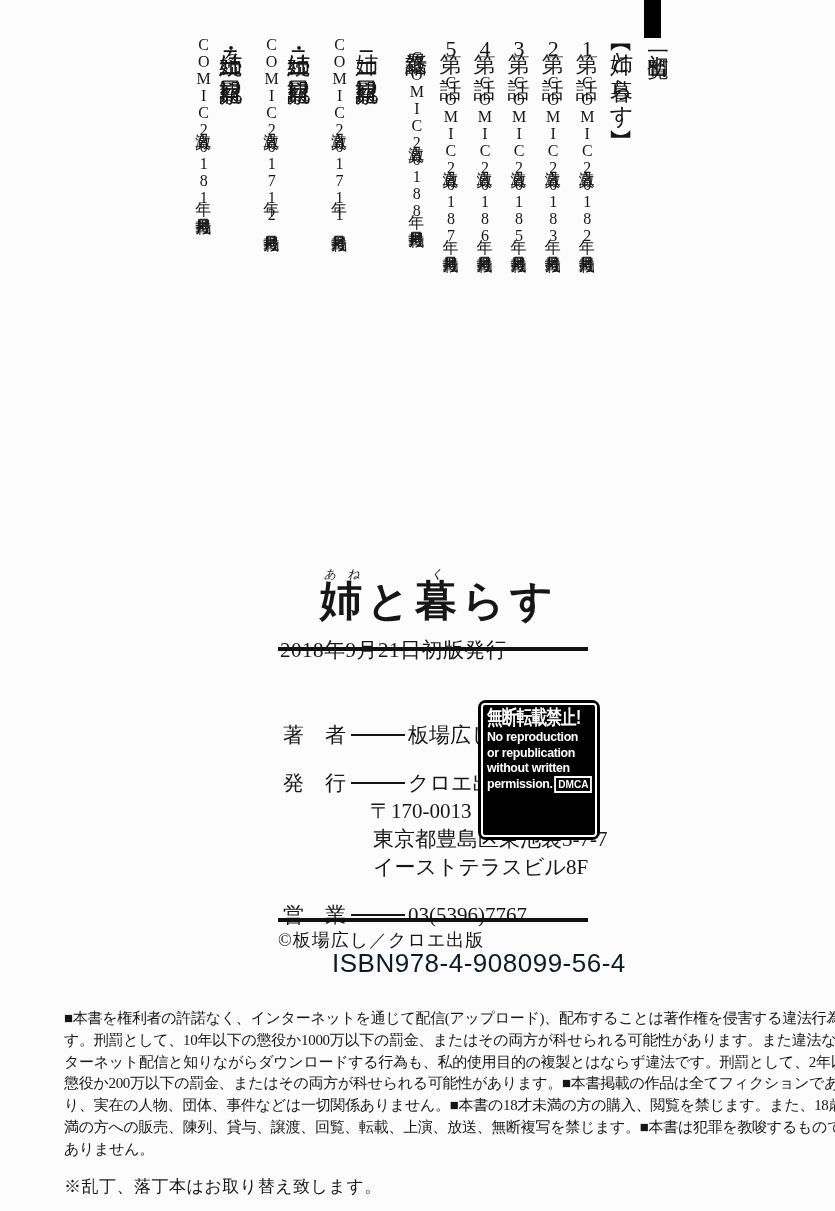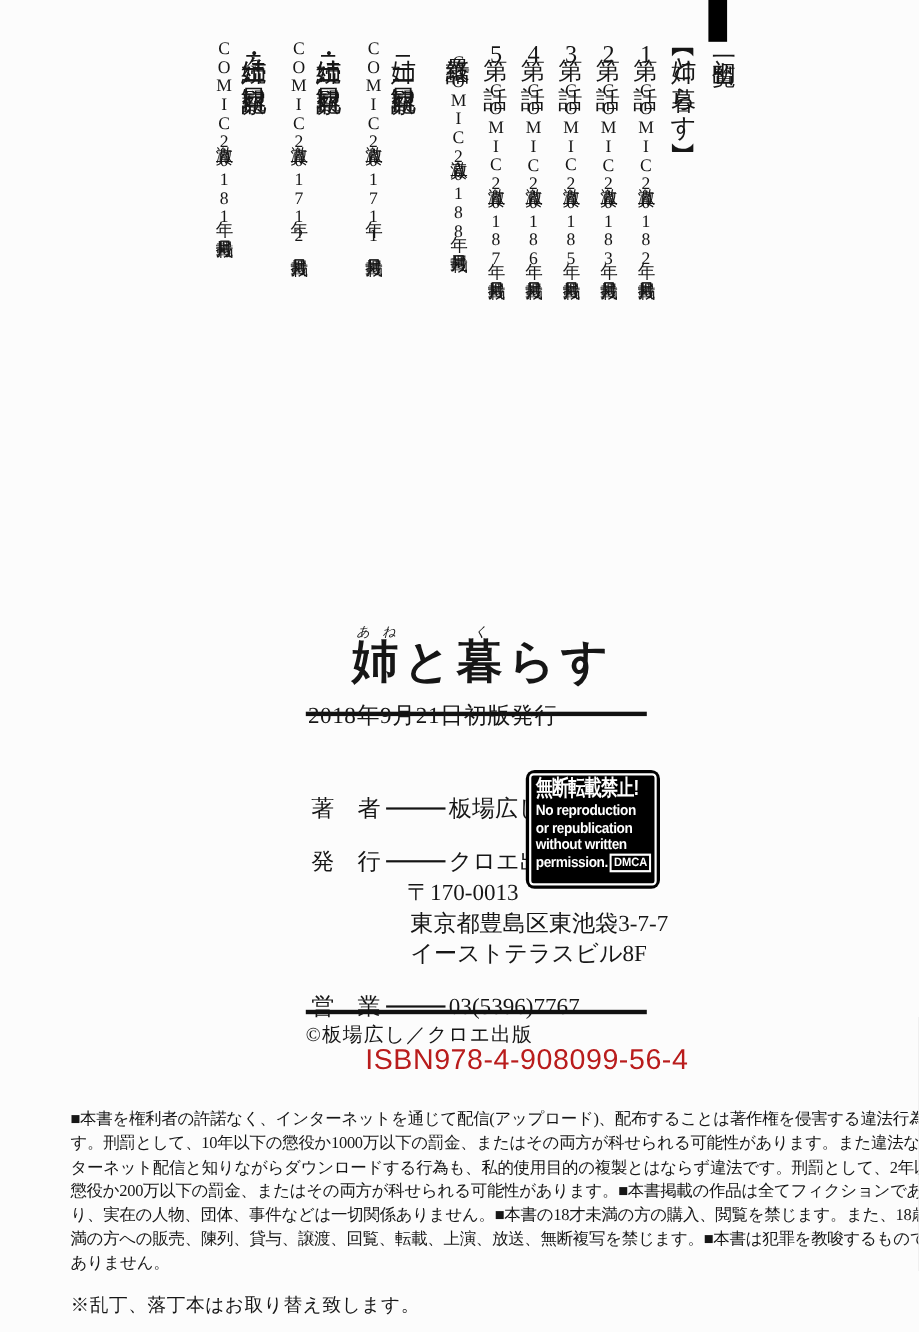--- a/index.html
+++ b/index.html
@@ -51,21 +51,21 @@
   .edition-date{position:absolute;left:280px;top:636px;font-size:21px;letter-spacing:.5px;}
 
   
   .colophon-rows{position:absolute;left:283px;top:701px;font-size:21px;line-height:28px;white-space:nowrap;}
   .c-label{display:inline-block;min-width:63px;margin-top:20px;}
   .dash{display:inline-block;width:54px;border-top:2.5px solid #141414;vertical-align:6px;margin:0 3px 0 5px;}
   .indent-postal{padding-left:87px;}
   .indent-addr{padding-left:90px;}
 
   
-  .badge{position:absolute;left:478px;top:700px;width:122px;height:108px;background:#000;border-radius:8px;}
+  .badge{position:absolute;left:478px;top:700px;width:122px;height:140px;background:#000;border-radius:8px;}
   .badge-inner{
     position:absolute;inset:3px;border:2px solid #fff;border-radius:4px;
     padding:1px 3px 0 4px;color:#fff;overflow:hidden;
   }
   .badge-jp{
     font-family:"Liberation Sans","DejaVu Sans",sans-serif;
     font-weight:bold;font-size:20px;line-height:23px;white-space:nowrap;
     transform:scaleX(.78);transform-origin:left center;letter-spacing:-1px;
   }
   .badge-en{
@@ -77,21 +77,21 @@
   .dmca-box{
     display:inline-block;border:2px solid #fff;margin-left:2px;padding:0 2px;
     font-family:"Liberation Sans","DejaVu Sans",sans-serif;
     font-size:11px;font-weight:bold;line-height:13px;letter-spacing:0;
   }
 
   .copyright-line{position:absolute;left:278px;top:928px;font-size:18px;letter-spacing:1px;}
   .isbn-line{
     position:absolute;left:332px;top:948px;
     font-family:"Liberation Sans","DejaVu Sans",sans-serif;
-    font-size:26px;color:#b91c1c;letter-spacing:.5px;
+    font-size:26px;color:#0f172a;letter-spacing:.5px;
   }
 
   
   .legal{position:absolute;left:64px;top:1008px;width:716px;font-size:15px;line-height:21.8px;letter-spacing:-.3px;}
   .legal div{white-space:nowrap;}
   .replacement-note{position:absolute;left:64px;top:1164px;font-size:17px;letter-spacing:.5px;margin-top:11px;}
 </style>
 </head>
 <body>
 

